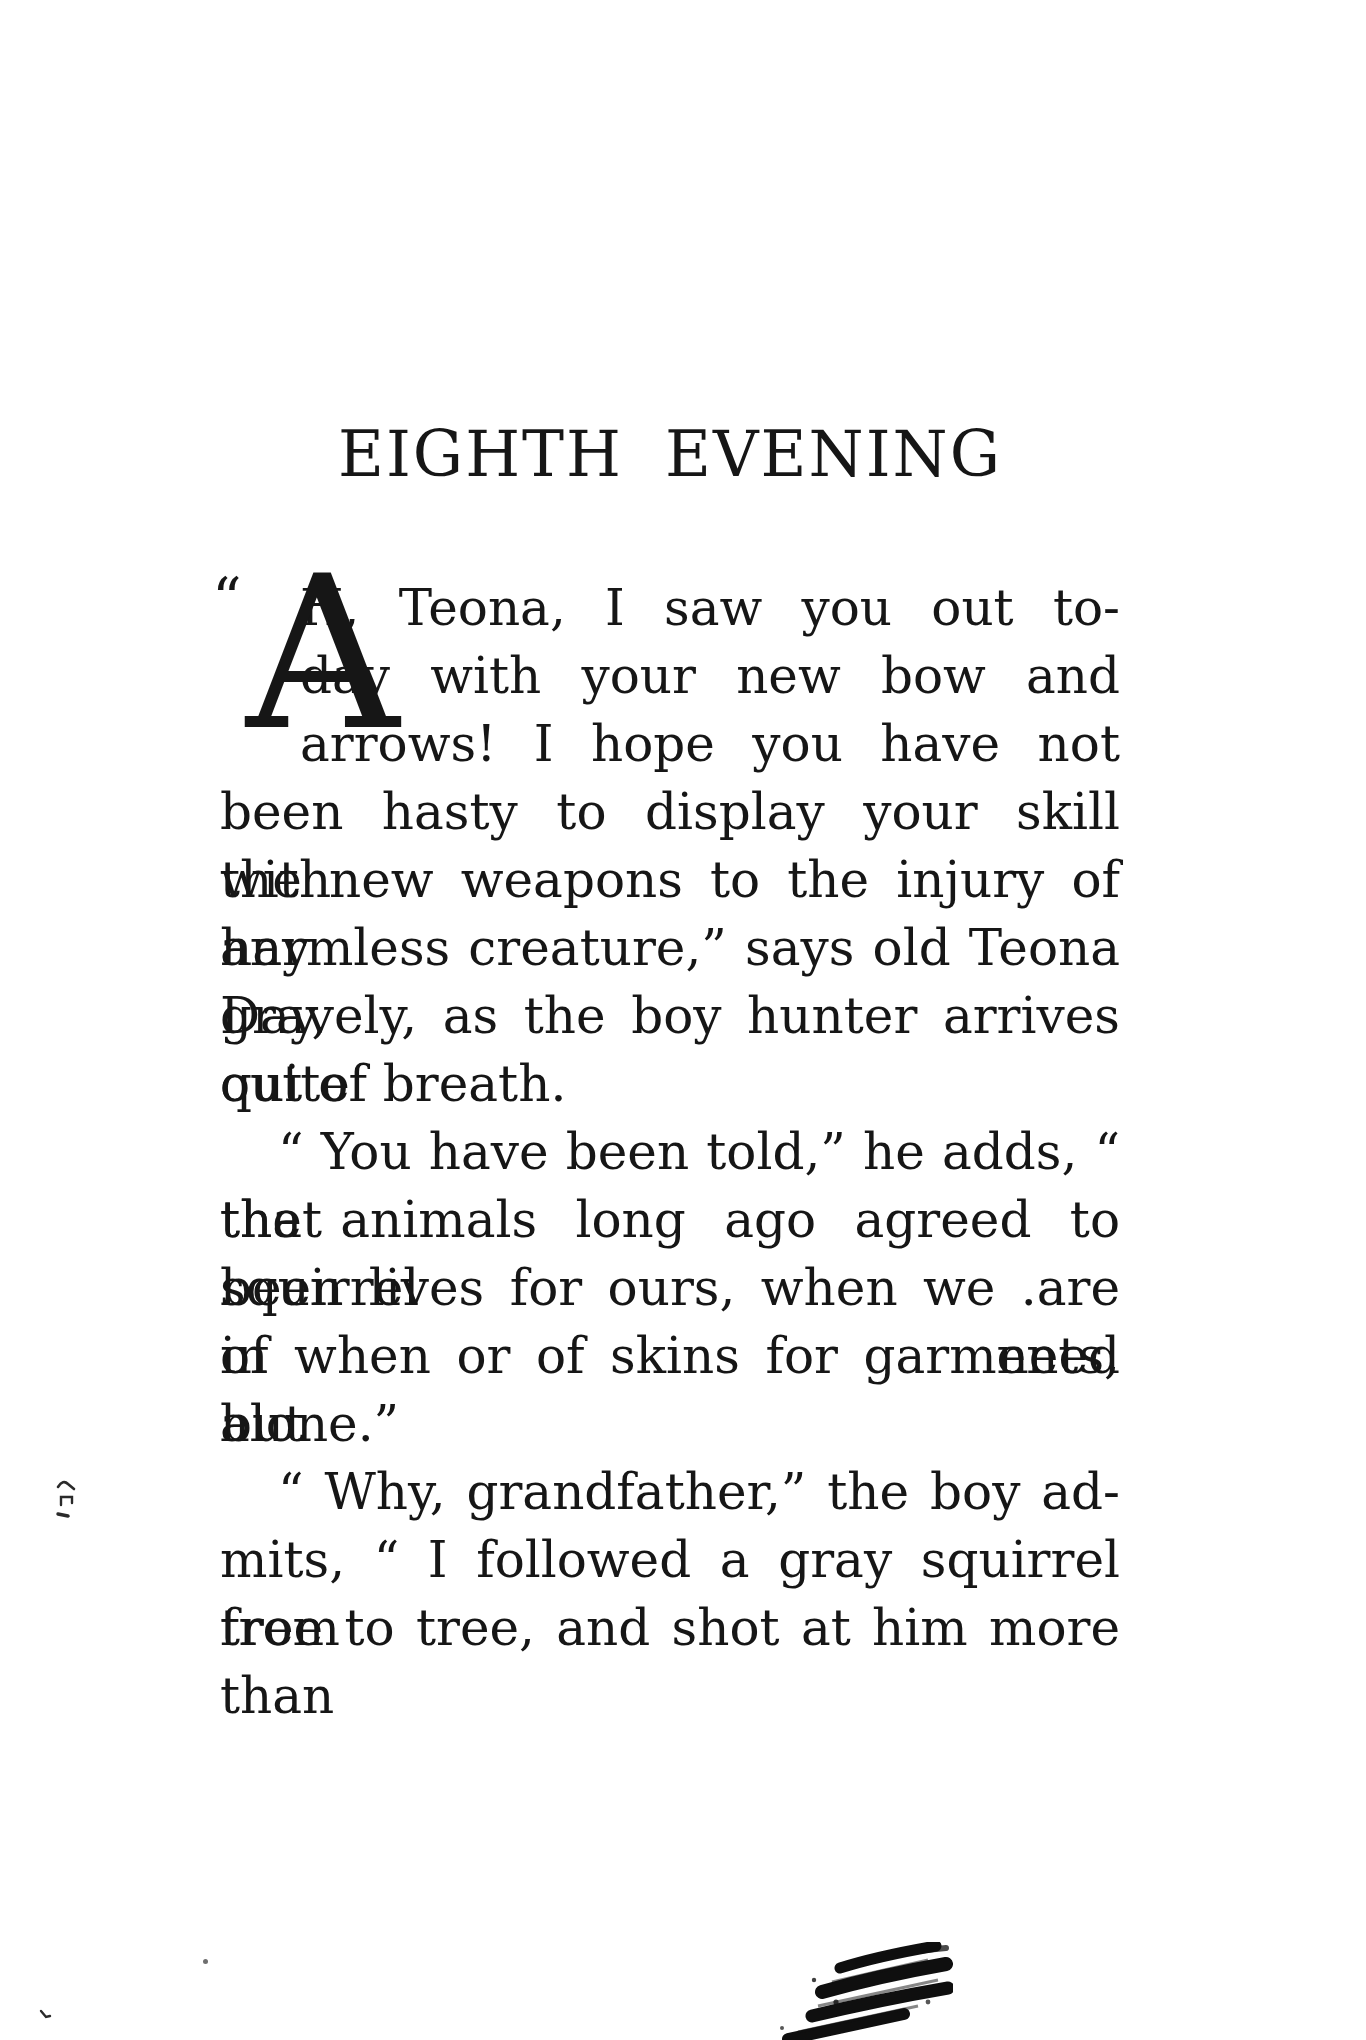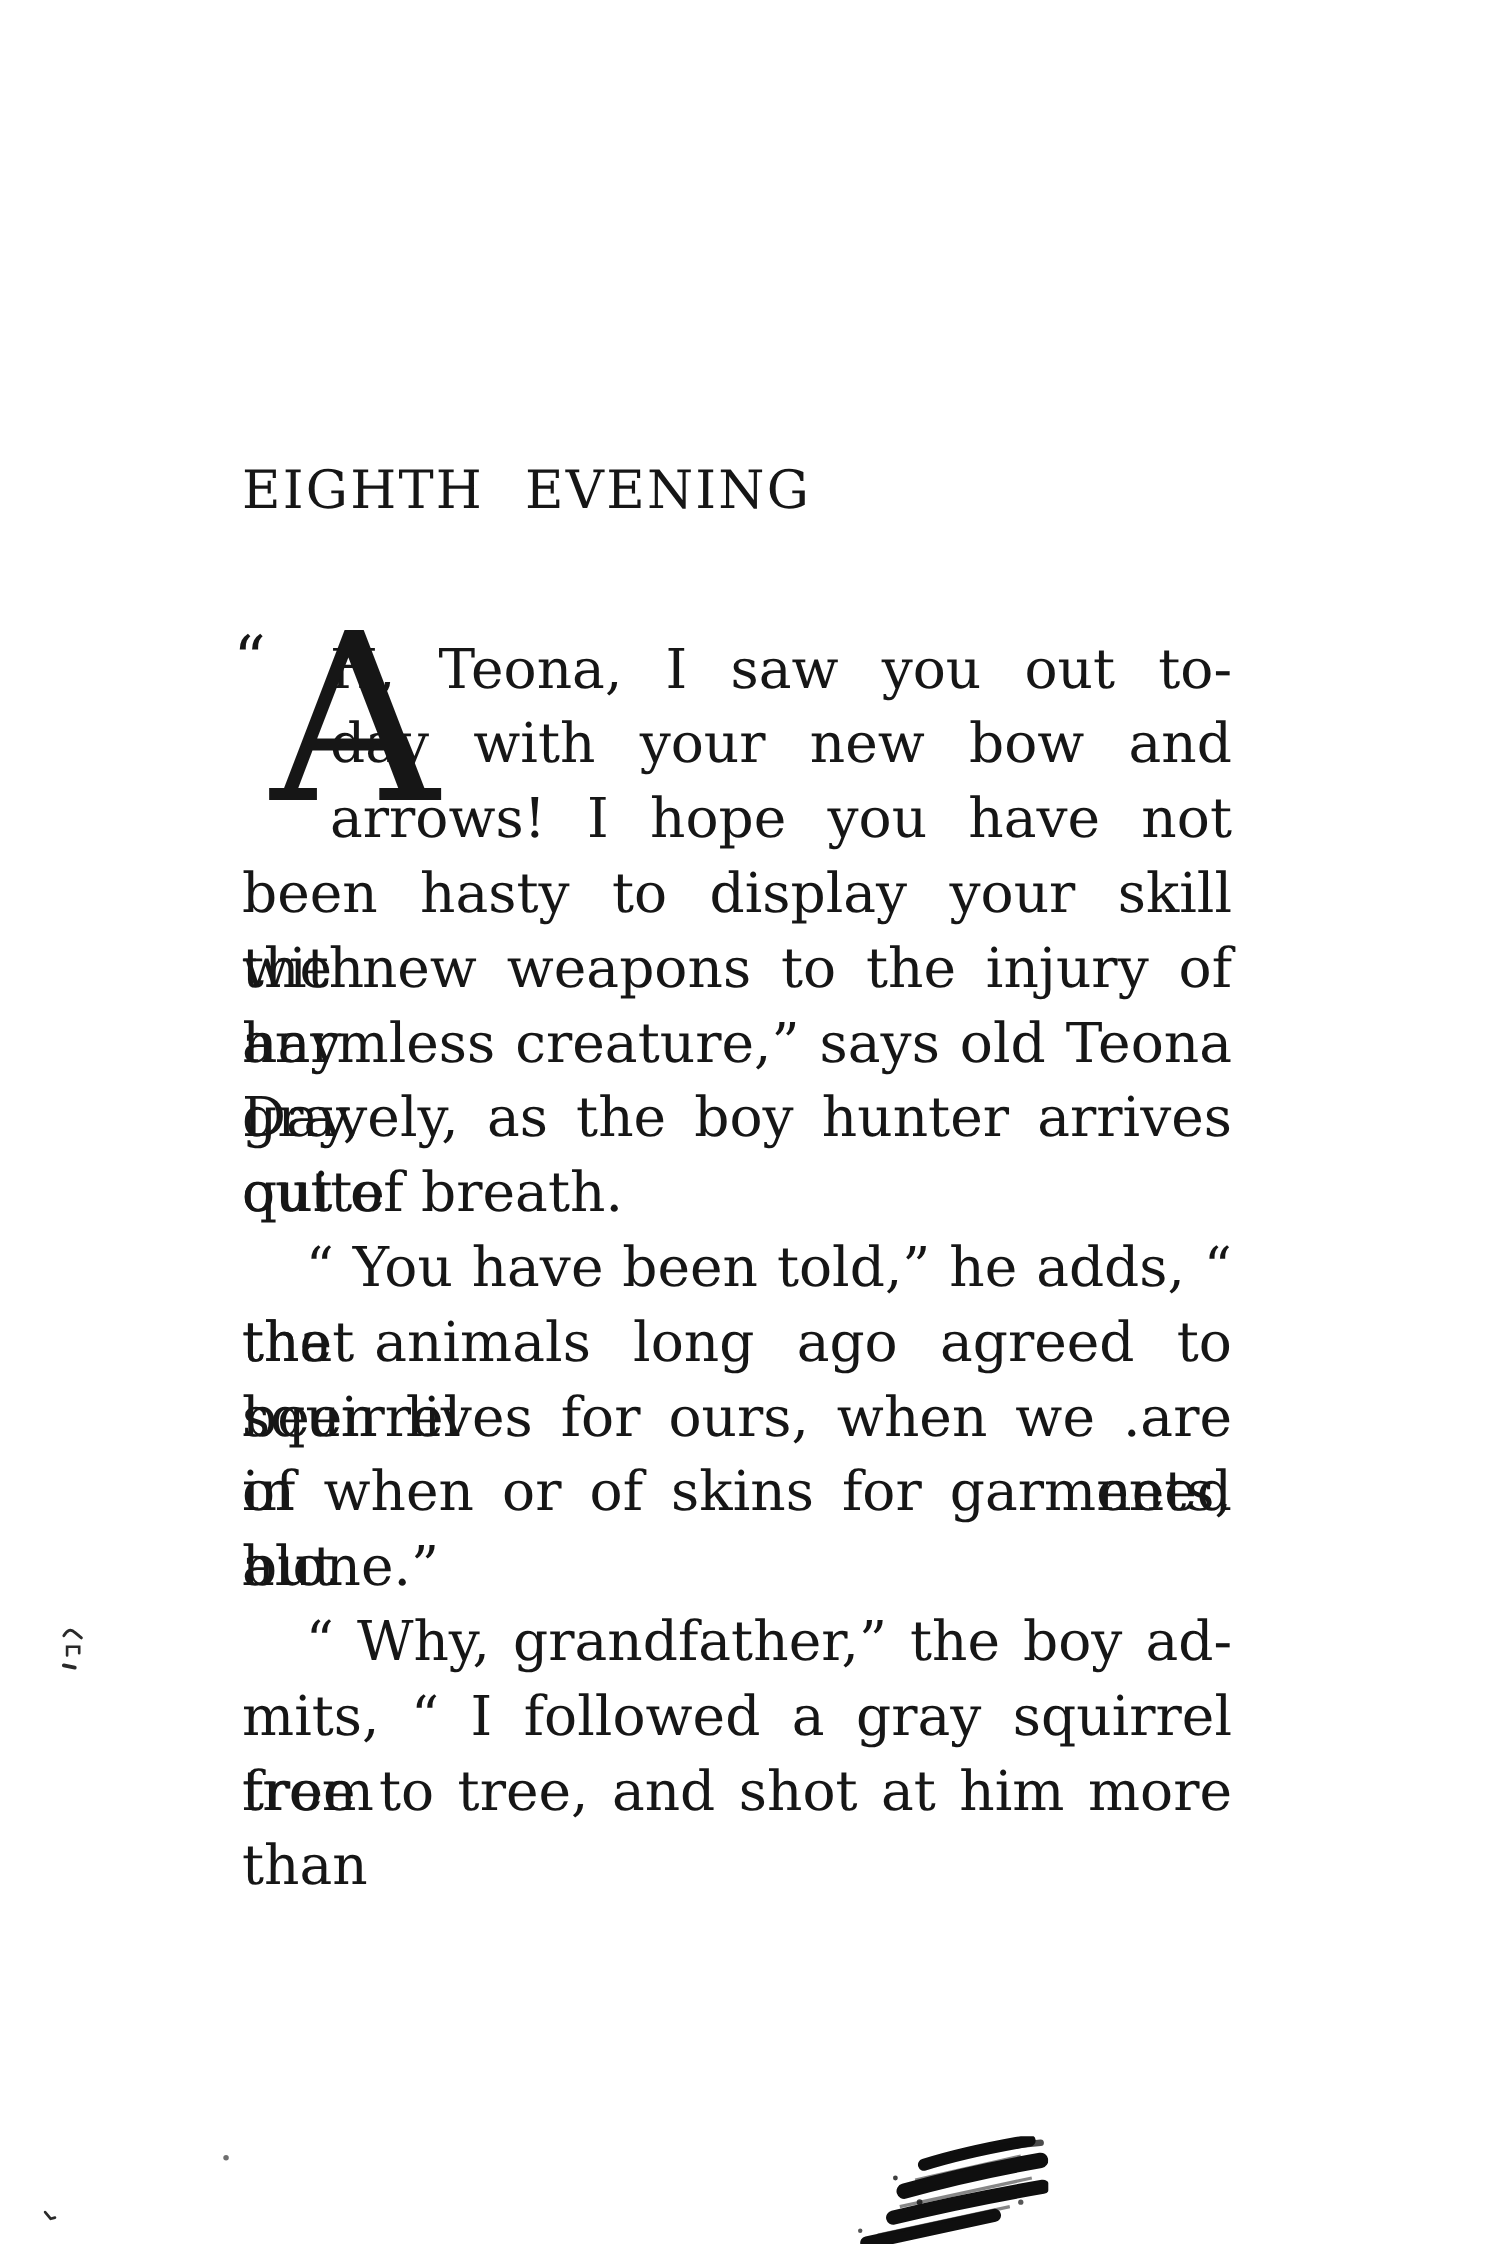--- a/index.html
+++ b/index.html
@@ -14,22 +14,22 @@
     background: #ffffff;
     overflow: hidden;
     font-family: "DejaVu Serif", serif;
     color: #161616;
   }
   .page-title {
     position: absolute;
     top: 418px;
     left: 220px;
     width: 900px;
-    text-align: left;
-    font-size: 48px;
+    text-align: center;
+    font-size: 63px;
     letter-spacing: 2px;
     word-spacing: 20px;
     white-space: nowrap;
   }
   .text-block {
     position: absolute;
     top: 574px;
     left: 220px;
     width: 900px;
     font-size: 50px;

